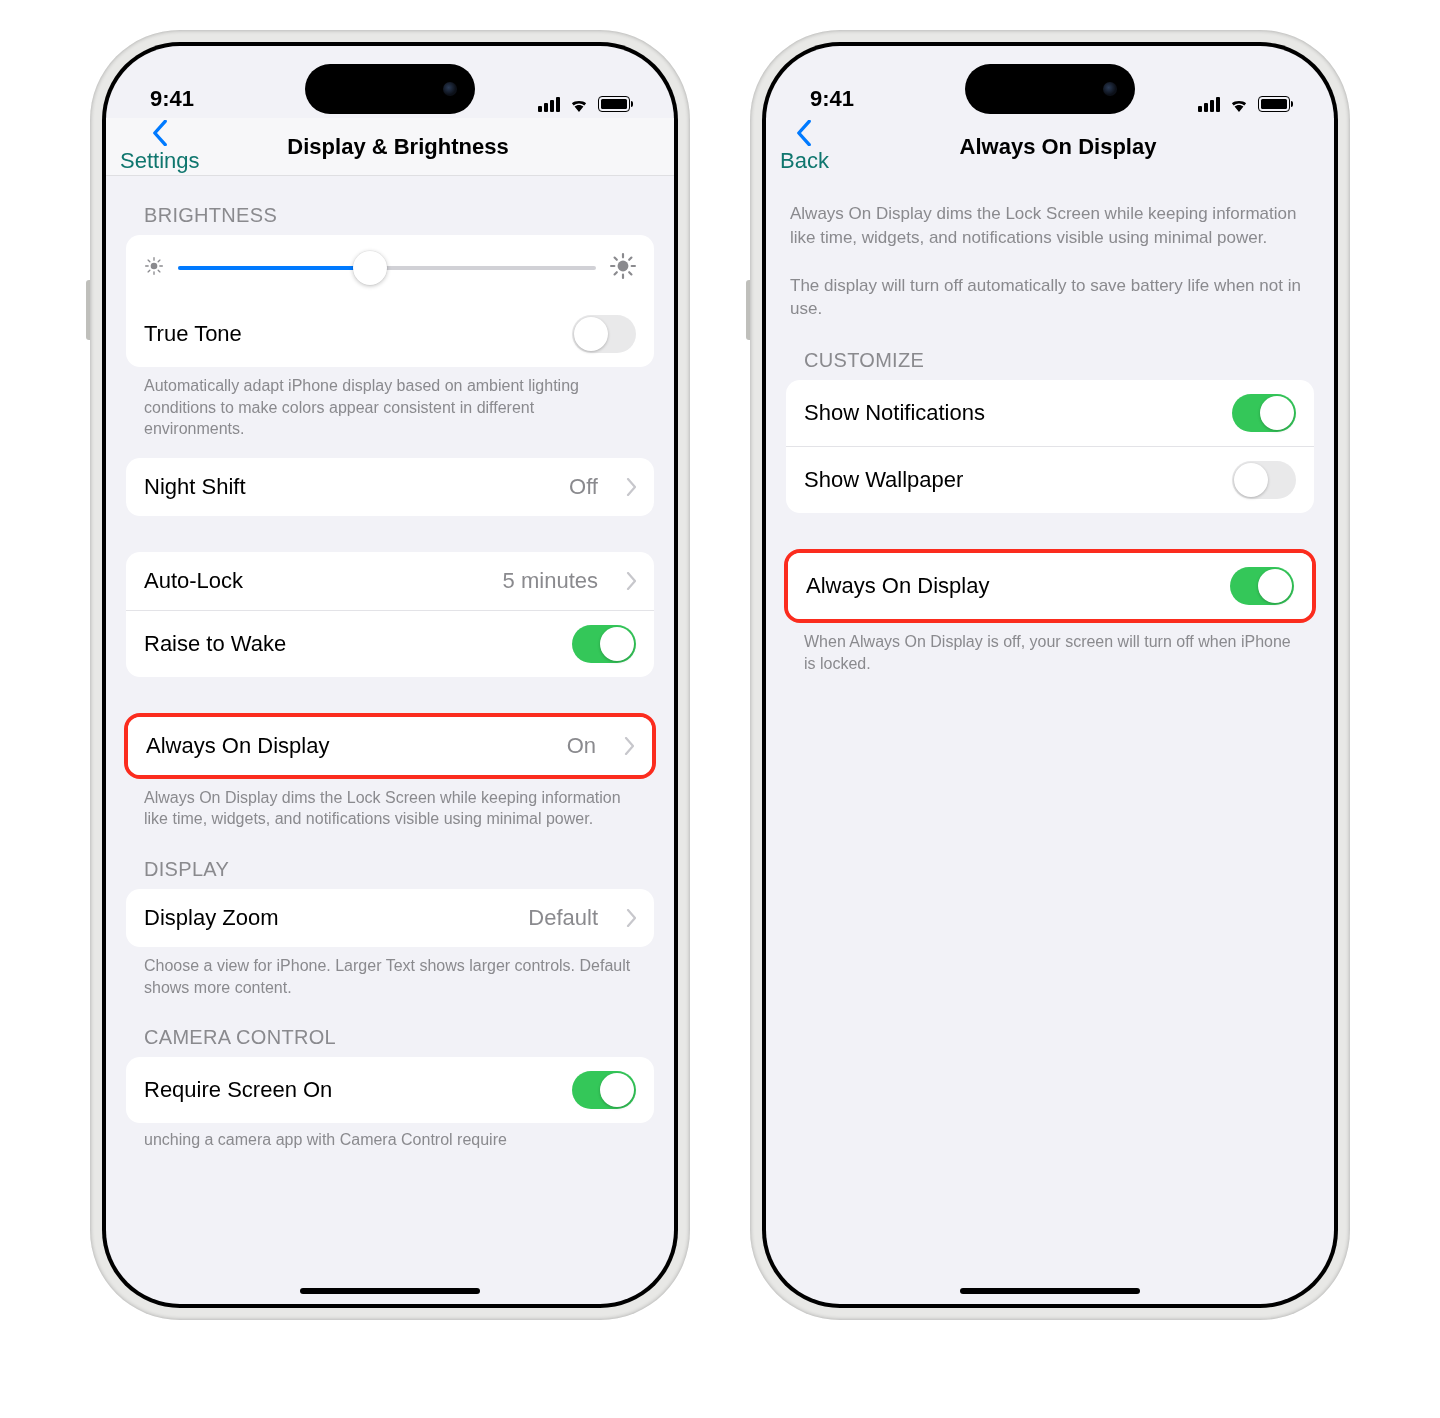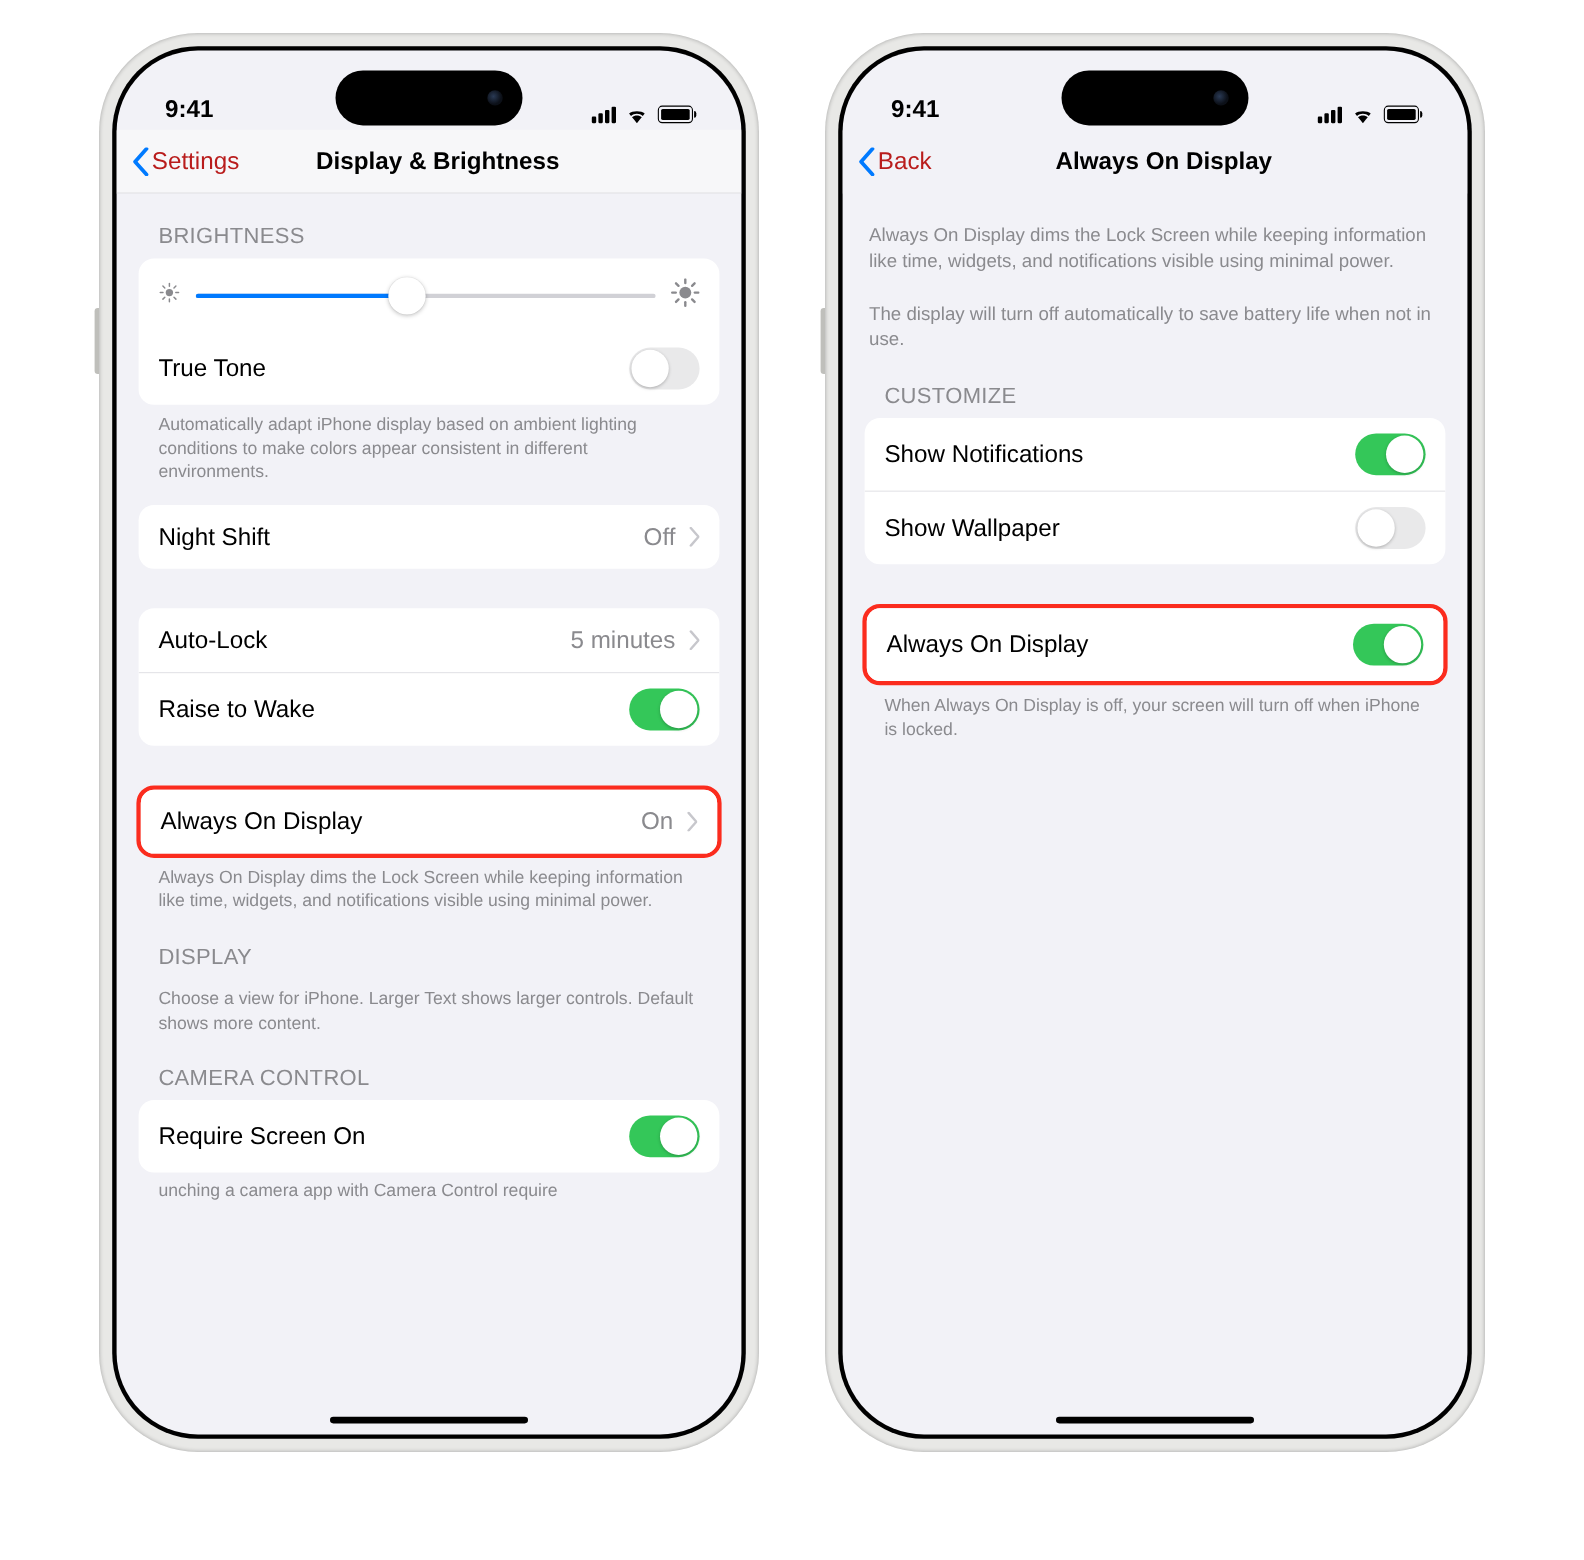--- a/index.html
+++ b/index.html
@@ -91,24 +91,25 @@
   .nav-bar {
     height: 58px;
     display:flex;
     align-items:center;
     padding: 0 14px;
     border-bottom: 0.6px solid #c7c7cc80;
     position:relative;
     background:#f7f7f9;
   }
   .nav-back {
-    color:#b91c1c;
+    color:#0f766e;
     display:flex; align-items:center;
     font-size:22px; gap:2px;
     cursor:pointer;
+    flex-direction:column;
   }
   .nav-back svg{width:16px;height:26px;}
   .nav-title{
     position:absolute;left:16px;right:0;text-align:center;
     font-size:22px;font-weight:600;color:#000;
     pointer-events:none;
   }
   .content{
     flex:1; overflow:hidden; padding: 0 20px 8px 20px;
   }
@@ -123,21 +124,21 @@
   .group{
     background:#fff;
     border-radius:14px;
     overflow:hidden;
   }
   .row{
     min-height:58px;
     display:flex; align-items:center;
     padding: 14px 18px;
     font-size:22px; color:#000;
-    gap:12px;
+    gap:28px;
   }
   .row + .row { border-top:0.6px solid #e3e3e7; }
   .row .label{flex:1;}
   .row .value{ color:#8a8a8e; font-size:22px;text-align:right;}
   .chevron{ color:#c7c7cc; }
   .chevron svg{width:10px;height:18px;display:block;}
   .toggle{
     width:64px;height:38px;border-radius:19px;background:#e9e9ea;position:relative;
     transition:.2s;
   }
@@ -305,20 +306,31 @@
                   <svg viewBox="0 0 10 18">
                     <path d="M2 1l7 8-7 8" stroke="#c7c7cc" stroke-width="2.2" fill="none" stroke-linecap="round" stroke-linejoin="round"></path>
                   </svg>
                 </span>
           </div>
         </div>
       </div>
       <div class="group-footer">Always On Display dims the Lock Screen while keeping information like time, widgets, and notifications visible using minimal power.</div>
 
       <div class="group-header">DISPLAY</div>
+      <div class="group">
+        <div class="row">
+          <span class="label">Display Zoom</span>
+          <span class="value">Default</span>
+          <span class="chevron">
+                <svg viewBox="0 0 10 18">
+                  <path d="M2 1l7 8-7 8" stroke="#c7c7cc" stroke-width="2.2" fill="none" stroke-linecap="round" stroke-linejoin="round"></path>
+                </svg>
+              </span>
+        </div>
+      </div>
       <div class="group-footer">Choose a view for iPhone. Larger Text shows larger controls. Default shows more content.</div>
 
       <div class="group-header">CAMERA CONTROL</div>
       <div class="group">
         <div class="row">
           <span class="label">Require Screen On</span>
           <div class="toggle on">
                 <div class="knob"></div>
               </div>
         </div>

